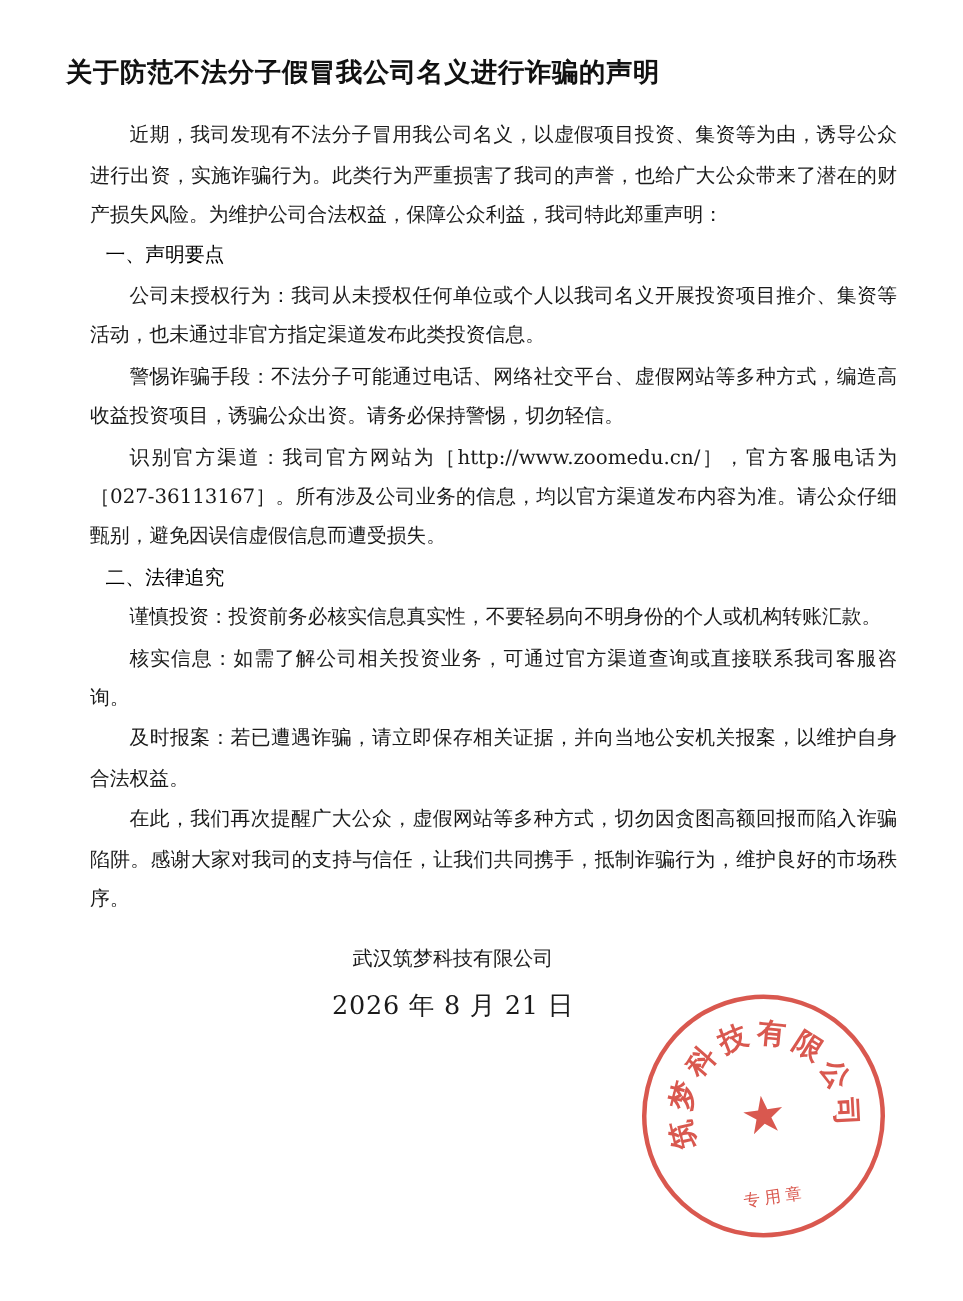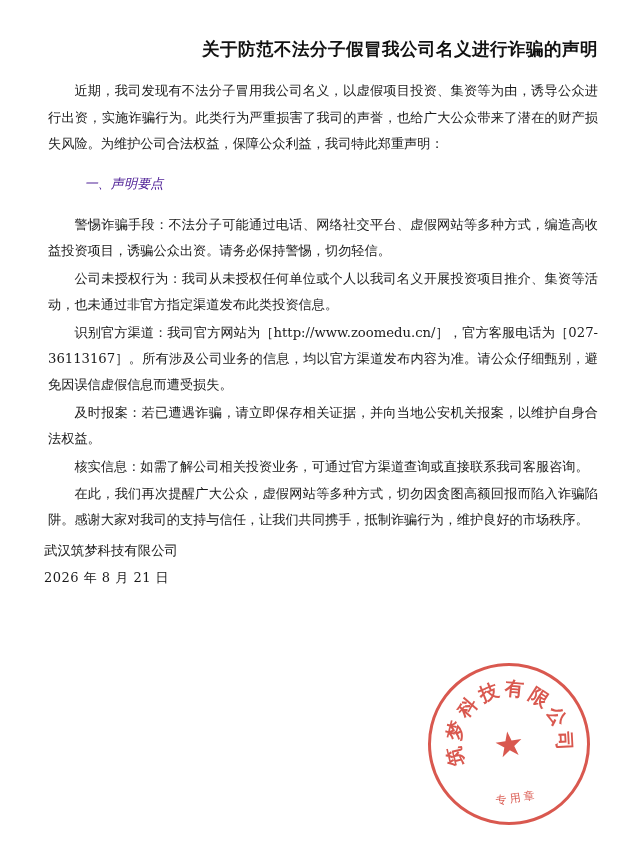--- a/index.html
+++ b/index.html
@@ -16,60 +16,59 @@
     position: relative;
   }
   .page {
     position: relative;
     width: 642px;
     height: 867px;
     box-sizing: border-box;
     padding: 30px 44px 20px 44px;
   }
   .doc-title {
-    text-align: right;
+    text-align: left;
     font-size: 17.5px;
     font-weight: bold;
     letter-spacing: 0.5px;
     margin: 6px 0 16px 0;
     line-height: 1.5;
     color: #111;
   }
   .para {
     font-size: 13.2px;
     line-height: 2.0;
     text-align: justify;
     text-justify: inter-ideograph;
-    margin: 0 0 1px 4px;
+    margin: 0 0 1px 16px;
     color: #1a1a1a;
   }
   .indent2 {
     text-indent: 2em;
   }
   .section-head {
     font-size: 13.2px;
     line-height: 2.0;
-    margin: 14px;
+    margin: 0;
     text-indent: 2em;
-    color: #4c1d95;
-    font-style: italic;
+    color: #000000;
   }
   .sign-block {
-    margin-top: 4px;
-    text-align: left;
+    margin-top: 14px;
+    text-align: center;
     padding-right: 38px;
     position: relative;
   }
   .sign-line {
     font-size: 13.4px;
     line-height: 2.0;
     color: #1a1a1a;
   }
   .sign-date {
-    font-size: 13px;
+    font-size: 17px;
     line-height: 2.0;
     color: #1a1a1a;
     letter-spacing: 0.5px;
   }
   
   .seal {
     position: absolute;
     right: 52px;
     bottom: 42px;
     width: 156px;
@@ -121,27 +120,29 @@
 </head>
 <body>
 
 <div class="page">
 
   <h1 class="doc-title">关于防范不法分子假冒我公司名义进行诈骗的声明</h1>
 
   <p class="para indent2">近期，我司发现有不法分子冒用我公司名义，以虚假项目投资、集资等为由，诱导公众进行出资，实施诈骗行为。此类行为严重损害了我司的声誉，也给广大公众带来了潜在的财产损失风险。为维护公司合法权益，保障公众利益，我司特此郑重声明：</p>
 
   <p class="section-head">一、声明要点</p>
+  <p class="para indent2">公司未授权行为：我司从未授权任何单位或个人以我司名义开展投资项目推介、集资等活动，也未通过非官方指定渠道发布此类投资信息。</p>
   <p class="para indent2">警惕诈骗手段：不法分子可能通过电话、网络社交平台、虚假网站等多种方式，编造高收益投资项目，诱骗公众出资。请务必保持警惕，切勿轻信。</p>
-  <p class="para indent2">公司未授权行为：我司从未授权任何单位或个人以我司名义开展投资项目推介、集资等活动，也未通过非官方指定渠道发布此类投资信息。</p>
   <p class="para indent2">识别官方渠道：我司官方网站为［http://www.zoomedu.cn/］，官方客服电话为［027-36113167］。所有涉及公司业务的信息，均以官方渠道发布内容为准。请公众仔细甄别，避免因误信虚假信息而遭受损失。</p>
 
+  <p class="section-head">二、法律追究</p>
 
+  <p class="para indent2">谨慎投资：投资前务必核实信息真实性，不要轻易向不明身份的个人或机构转账汇款。</p>
+  <p class="para indent2">核实信息：如需了解公司相关投资业务，可通过官方渠道查询或直接联系我司客服咨询。</p>
   <p class="para indent2">及时报案：若已遭遇诈骗，请立即保存相关证据，并向当地公安机关报案，以维护自身合法权益。</p>
-  <p class="para indent2">核实信息：如需了解公司相关投资业务，可通过官方渠道查询或直接联系我司客服咨询。</p>
 
   <p class="para indent2">在此，我们再次提醒广大公众，虚假网站等多种方式，切勿因贪图高额回报而陷入诈骗陷阱。感谢大家对我司的支持与信任，让我们共同携手，抵制诈骗行为，维护良好的市场秩序。</p>
 
   <div class="sign-block">
     <div class="sign-line">武汉筑梦科技有限公司</div>
     <div class="sign-date">2026 年 8 月 21 日</div>
   </div>
 
   <div class="seal">
     <div class="seal-star">★</div>

